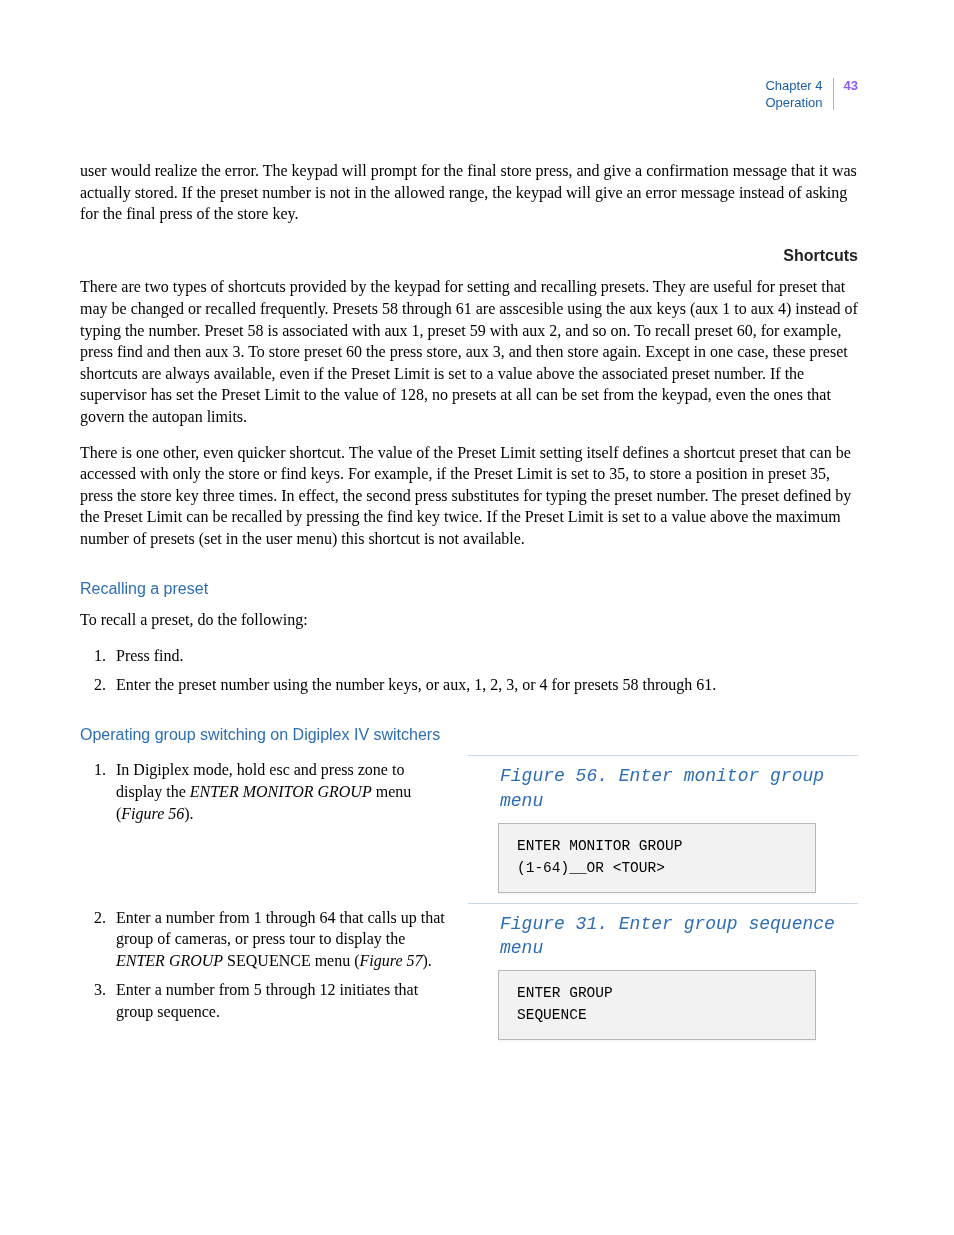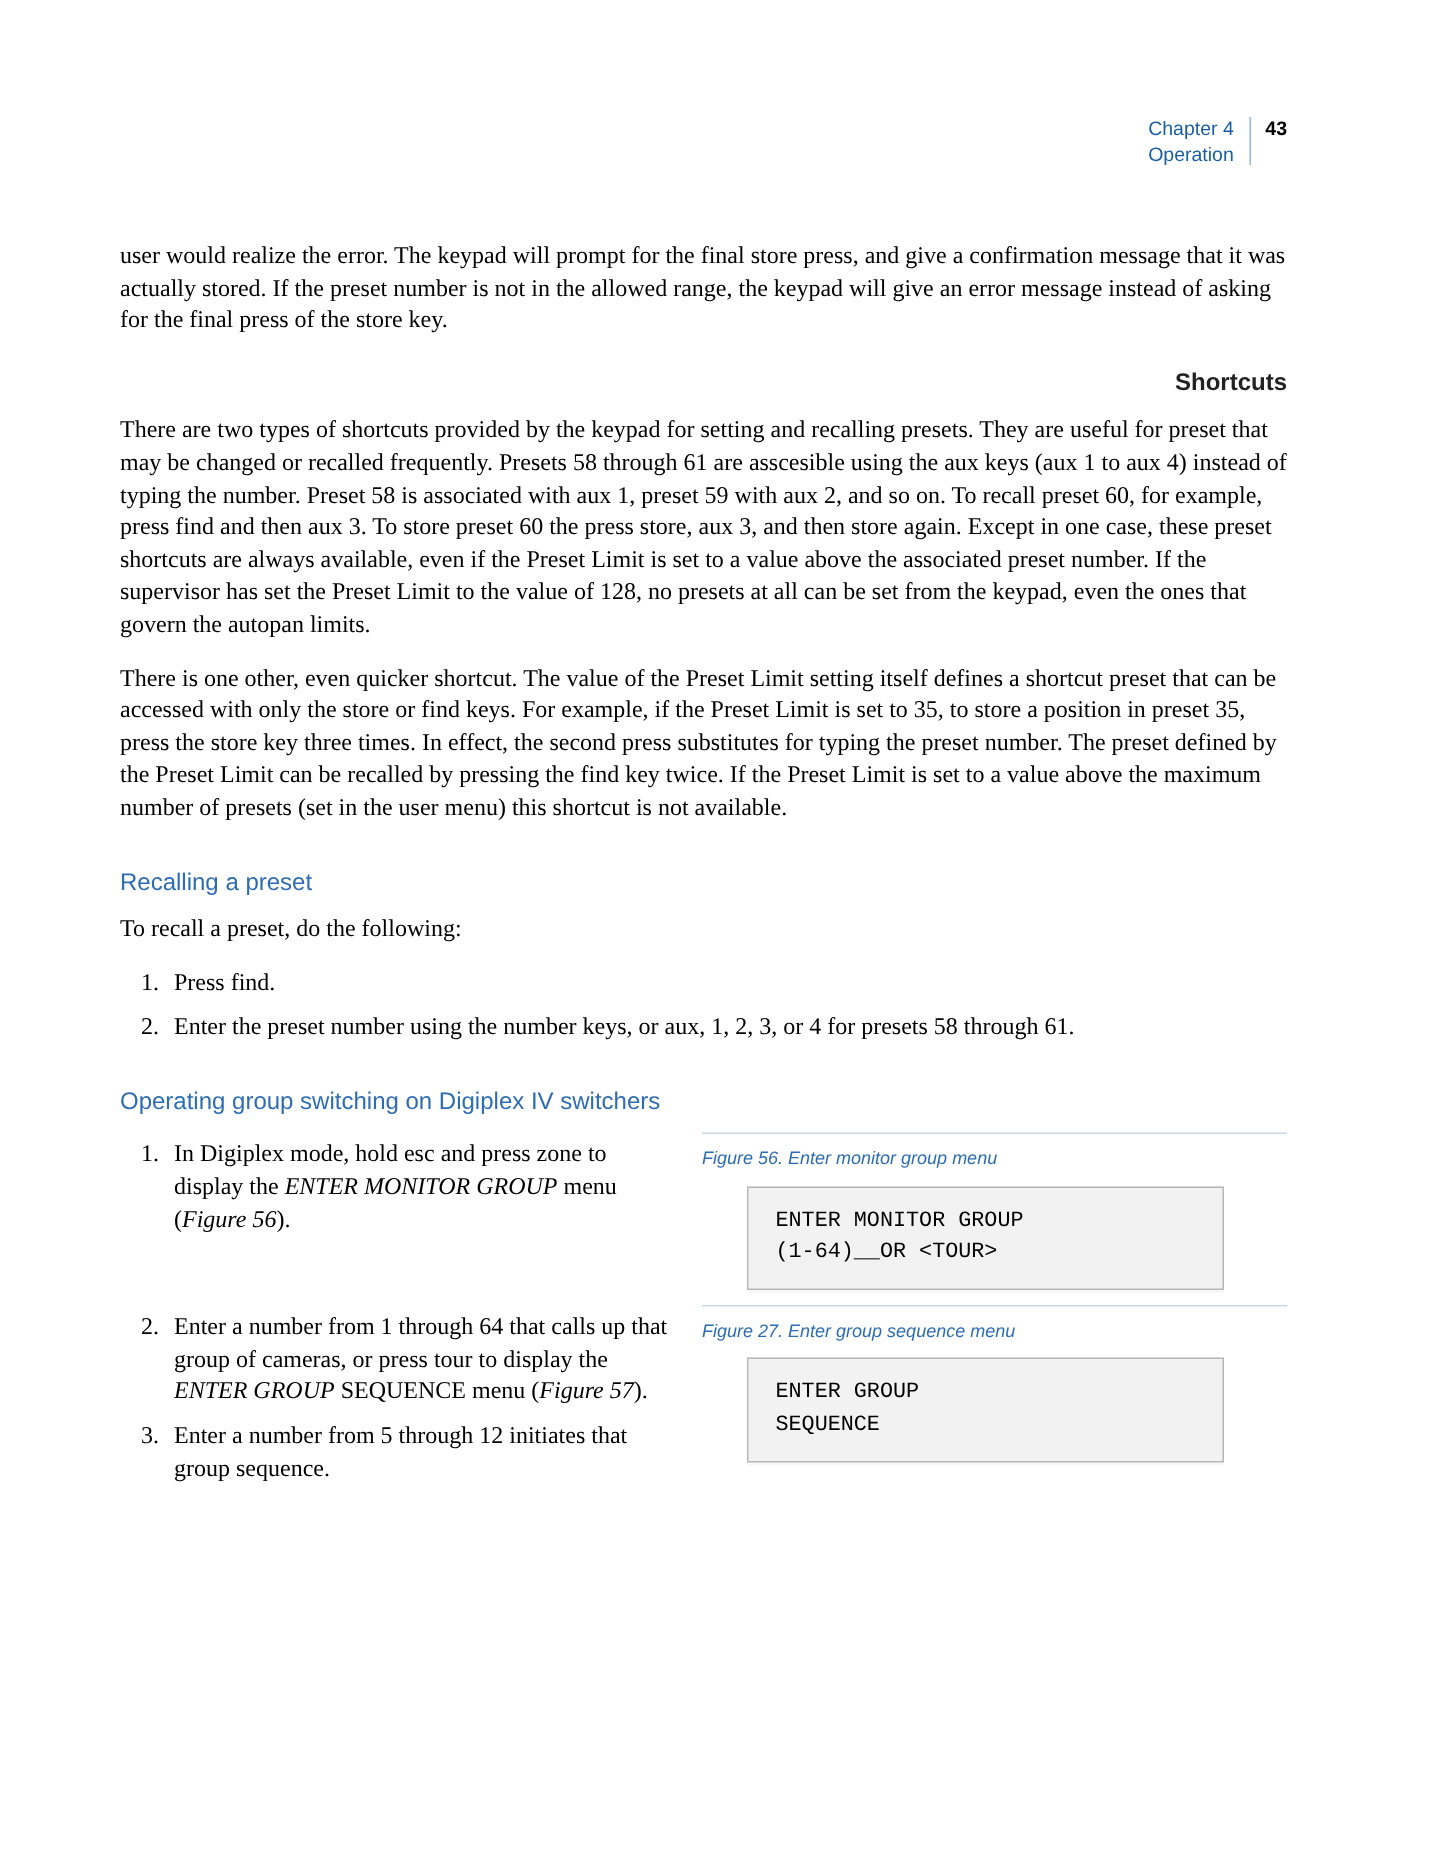--- a/index.html
+++ b/index.html
@@ -32,21 +32,21 @@
     line-height: 1.3;
   }
   .header .divider {
     width: 1px;
     background: #94b7d8;
     margin: 0 10px;
     height: 32px;
   }
   .header .pagenum {
     font-weight: bold;
-    color: #000000;
+    color: #8b5cf6;
     font-family: "Trebuchet MS", Arial, sans-serif;
   }
   .content {
     margin-top: 80px;
     line-height: 1.35;
   }
   p {
     margin: 0 0 14px 0;
   }
   .h3 {
@@ -80,25 +80,26 @@
   }
   .two-col .left {
     flex: 1 1 50%;
   }
   .two-col .right {
     flex: 0 0 390px;
     border-top: 1px solid #c9d7e5;
     padding-top: 8px;
   }
   .fig-caption {
-    font-family: Liberation Sans, sans-serif;
+    font-family: Liberation Mono, monospace;
     font-style: italic;
-    font-size: 12px;
+    font-size: 18px;
     color: #2d6db3;
     margin-bottom: 10px;
+    margin-left: 32px;
   }
   .lcd {
     margin-left: 30px;
     width: 280px;
     border: 1px solid #b7b7b7;
     background: #f2f2f2;
     padding: 12px 18px;
     font-family: "Courier New", Courier, monospace;
     font-size: 14.5px;
     line-height: 1.5;
@@ -153,20 +154,20 @@
     </div>
 
     <div class="two-col">
       <div class="left">
         <ol class="steps" start="2">
           <li>Enter a number from 1 through 64 that calls up that group of cameras, or press <b>tour</b> to display the <i>ENTER GROUP</i> SEQUENCE menu (<i>Figure 57</i>).</li>
           <li>Enter a number from 5 through 12 initiates that group sequence.</li>
         </ol>
       </div>
       <div class="right">
-        <div class="fig-caption">Figure 27. Enter group sequence menu</div>
+        <div class="fig-caption">Figure 31. Enter group sequence menu</div>
         <div class="lcd">ENTER GROUP
 SEQUENCE</div>
       </div>
     </div>
 
   </div>
 </div>
 
 </body></html>

